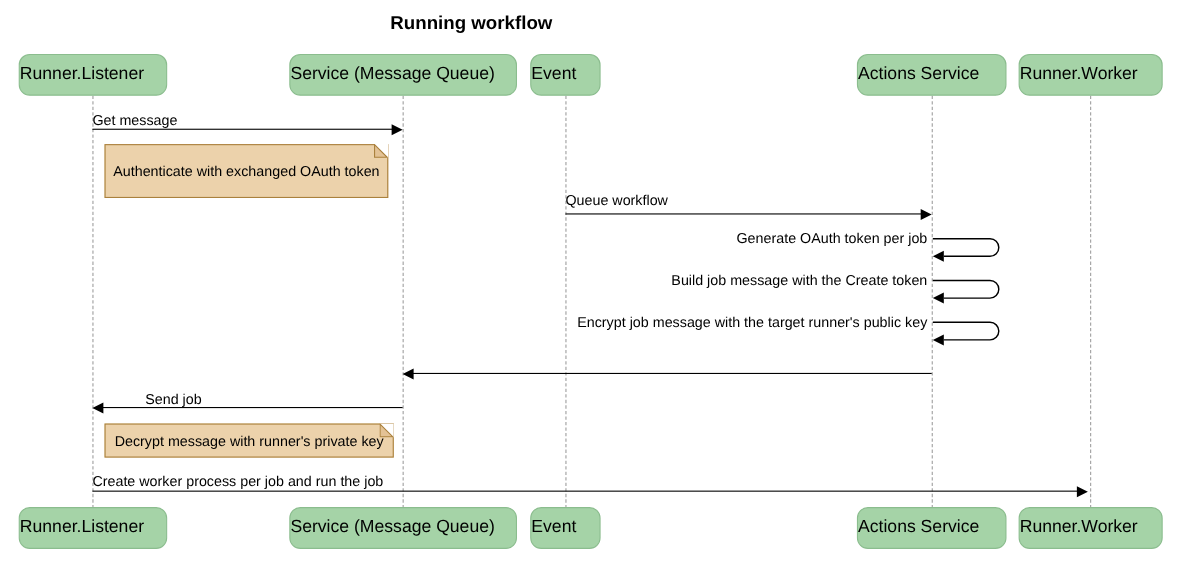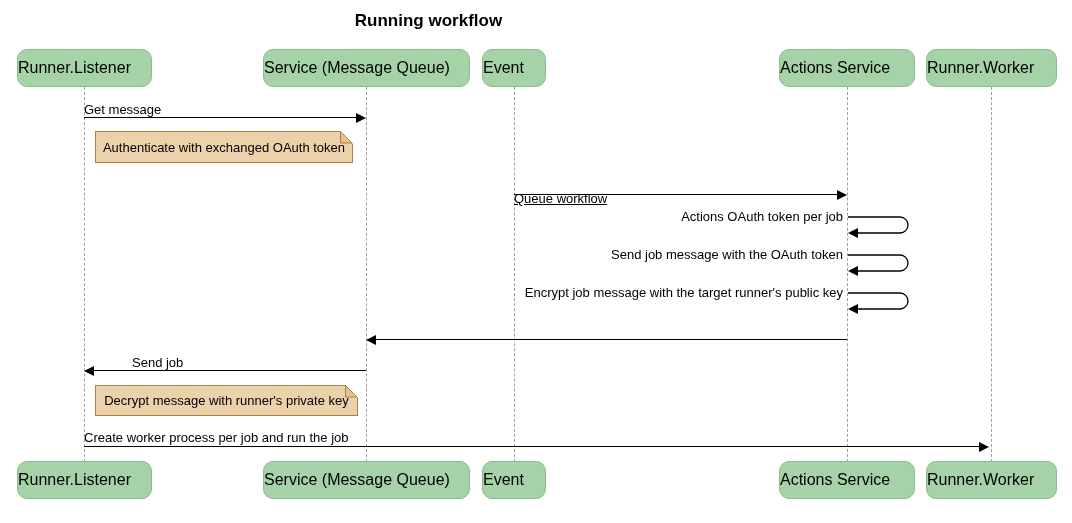--- a/index.html
+++ b/index.html
@@ -64,39 +64,39 @@
       <span>Actions Service</span>
     </div>
   <div class="actor" style="left:926px;top:49px;width:131px;">
       <span>Runner.Worker</span>
     </div>
 
   <div class="mlabel" style="left:84px;top:102px;width:282px;">Get message</div>
   <div class="mline" style="left:84px;top:117px;width:273px;"></div>
   <div class="head-r" style="left:356px;top:113px;"></div>
 
-  <div class="note" style="left:95px;top:131px;width:258px;height:32px;">
+  <div class="note" style="left:95px;top:131px;width:258px;height:49px;">
     <span>Authenticate with exchanged OAuth token</span>
     <svg class="fold" width="13" height="13">
       <polygon points="0,0 13,0 13,13" fill="#ffffff"></polygon>
       <polygon points="0.5,0.5 12,12 0.5,12" fill="#e3c295" stroke="#aa813d" stroke-width="1"></polygon>
     </svg>
   </div>
 
-  <div class="mlabel" style="left:514px;top:191px;width:333px;text-decoration:underline;">Queue workflow</div>
+  <div class="mlabel" style="left:514px;top:174px;width:333px;">Queue workflow</div>
   <div class="mline" style="left:514px;top:194px;width:324px;"></div>
   <div class="head-r" style="left:837px;top:190px;"></div>
 
-  <div class="mlabel right" style="left:300px;top:209px;width:543px;">Actions OAuth token per job</div>
+  <div class="mlabel right" style="left:300px;top:209px;width:543px;">Generate OAuth token per job</div>
   <svg class="loop" style="left:847px;top:212px;" width="70" height="27">
     <path d="M1,5 H53 A8,8 0 0 1 53,21 H11" fill="none" stroke="#000" stroke-width="1.3"></path>
     <polygon points="11,16 11,26 1,21" fill="#000"></polygon>
   </svg>
 
-  <div class="mlabel right" style="left:300px;top:247px;width:543px;">Send job message with the OAuth token</div>
+  <div class="mlabel right" style="left:300px;top:247px;width:543px;">Build job message with the Create token</div>
   <svg class="loop" style="left:847px;top:250px;" width="70" height="27">
     <path d="M1,5 H53 A8,8 0 0 1 53,21 H11" fill="none" stroke="#000" stroke-width="1.3"></path>
     <polygon points="11,16 11,26 1,21" fill="#000"></polygon>
   </svg>
 
   <div class="mlabel right" style="left:300px;top:285px;width:543px;">Encrypt job message with the target runner's public key</div>
   <svg class="loop" style="left:847px;top:288px;" width="70" height="27">
     <path d="M1,5 H53 A8,8 0 0 1 53,21 H11" fill="none" stroke="#000" stroke-width="1.3"></path>
     <polygon points="11,16 11,26 1,21" fill="#000"></polygon>
   </svg>

